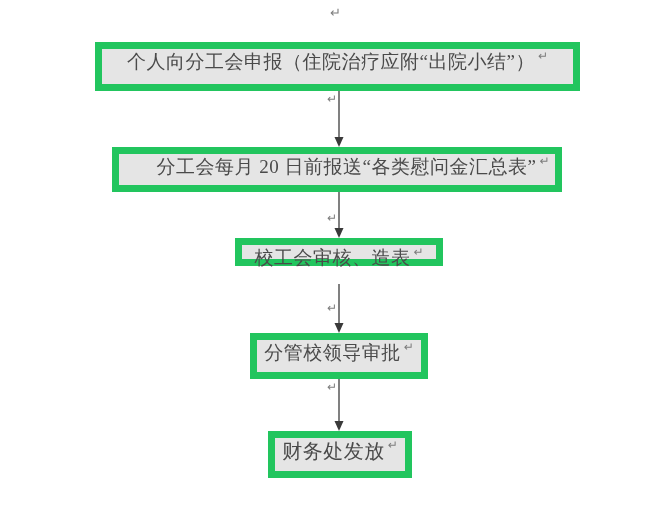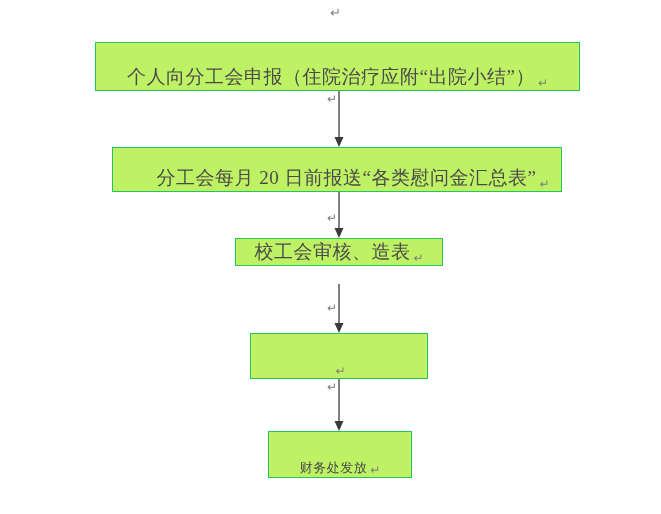--- a/index.html
+++ b/index.html
@@ -33,24 +33,24 @@
     line-height: 18px;
     color: #7d7d7d;
     font-family: "Liberation Sans", sans-serif;
     text-align: left;
     user-select: none;
   }
 
   .node {
     position: absolute;
     box-sizing: border-box;
-    border: 1px solid #22c55e;
-    background: #bef264;
+    border: 7px solid #22c55e;
+    background: #e5e5e5;
     display: flex;
-    align-items: flex-end;
+    align-items: flex-start;
     justify-content: center;
     white-space: nowrap;
   }
 
   .node-label {
     color: #4a4a4a;
     font-family: "Liberation Serif", "DejaVu Serif", serif;
     letter-spacing: 0.5px;
   }
 
@@ -58,21 +58,21 @@
   #node-1 { left: 95px;  top: 42px;  width: 485px; height: 49px; }
   #node-2 { left: 112px; top: 147px; width: 450px; height: 45px; padding-left: 32px; }
   #node-3 { left: 235px; top: 238px; width: 208px; height: 28px; }
   #node-4 { left: 250px; top: 333px; width: 178px; height: 46px; }
   #node-5 { left: 268px; top: 431px; width: 144px; height: 47px; }
 
   #node-1 .node-label { font-size: 19px; }
   #node-2 .node-label { font-size: 19px; }
   #node-3 .node-label { font-size: 19px; }
   #node-4 .node-label { font-size: 19px; }
-  #node-5 .node-label { font-size: 13px; }
+  #node-5 .node-label { font-size: 20px; }
 
   .pilcrow-inline {
     color: #7d7d7d;
     font-size: 12px;
     font-family: "Liberation Sans", sans-serif;
     padding-left: 3px;
     vertical-align: 2px;
   }
 
   .connector {
@@ -139,20 +139,21 @@
 
   <div class="connector" id="conn-3">
     <span class="conn-pilcrow">↵</span>
     <svg width="20" height="49" viewBox="0 0 20 49">
       <line x1="10" y1="0" x2="10" y2="41" stroke="#808080" stroke-width="2"></line>
       <polygon points="10,49 5.5,39 14.5,39" fill="#3a3a3a"></polygon>
     </svg>
   </div>
 
   <div class="node" id="node-4">
+    <span class="node-label">分管校领导审批</span>
     <span class="pilcrow-inline">↵</span>
   </div>
 
   <div class="connector" id="conn-4">
     <span class="conn-pilcrow">↵</span>
     <svg width="20" height="52" viewBox="0 0 20 52">
       <line x1="10" y1="0" x2="10" y2="44" stroke="#808080" stroke-width="2"></line>
       <polygon points="10,52 5.5,42 14.5,42" fill="#3a3a3a"></polygon>
     </svg>
   </div>

